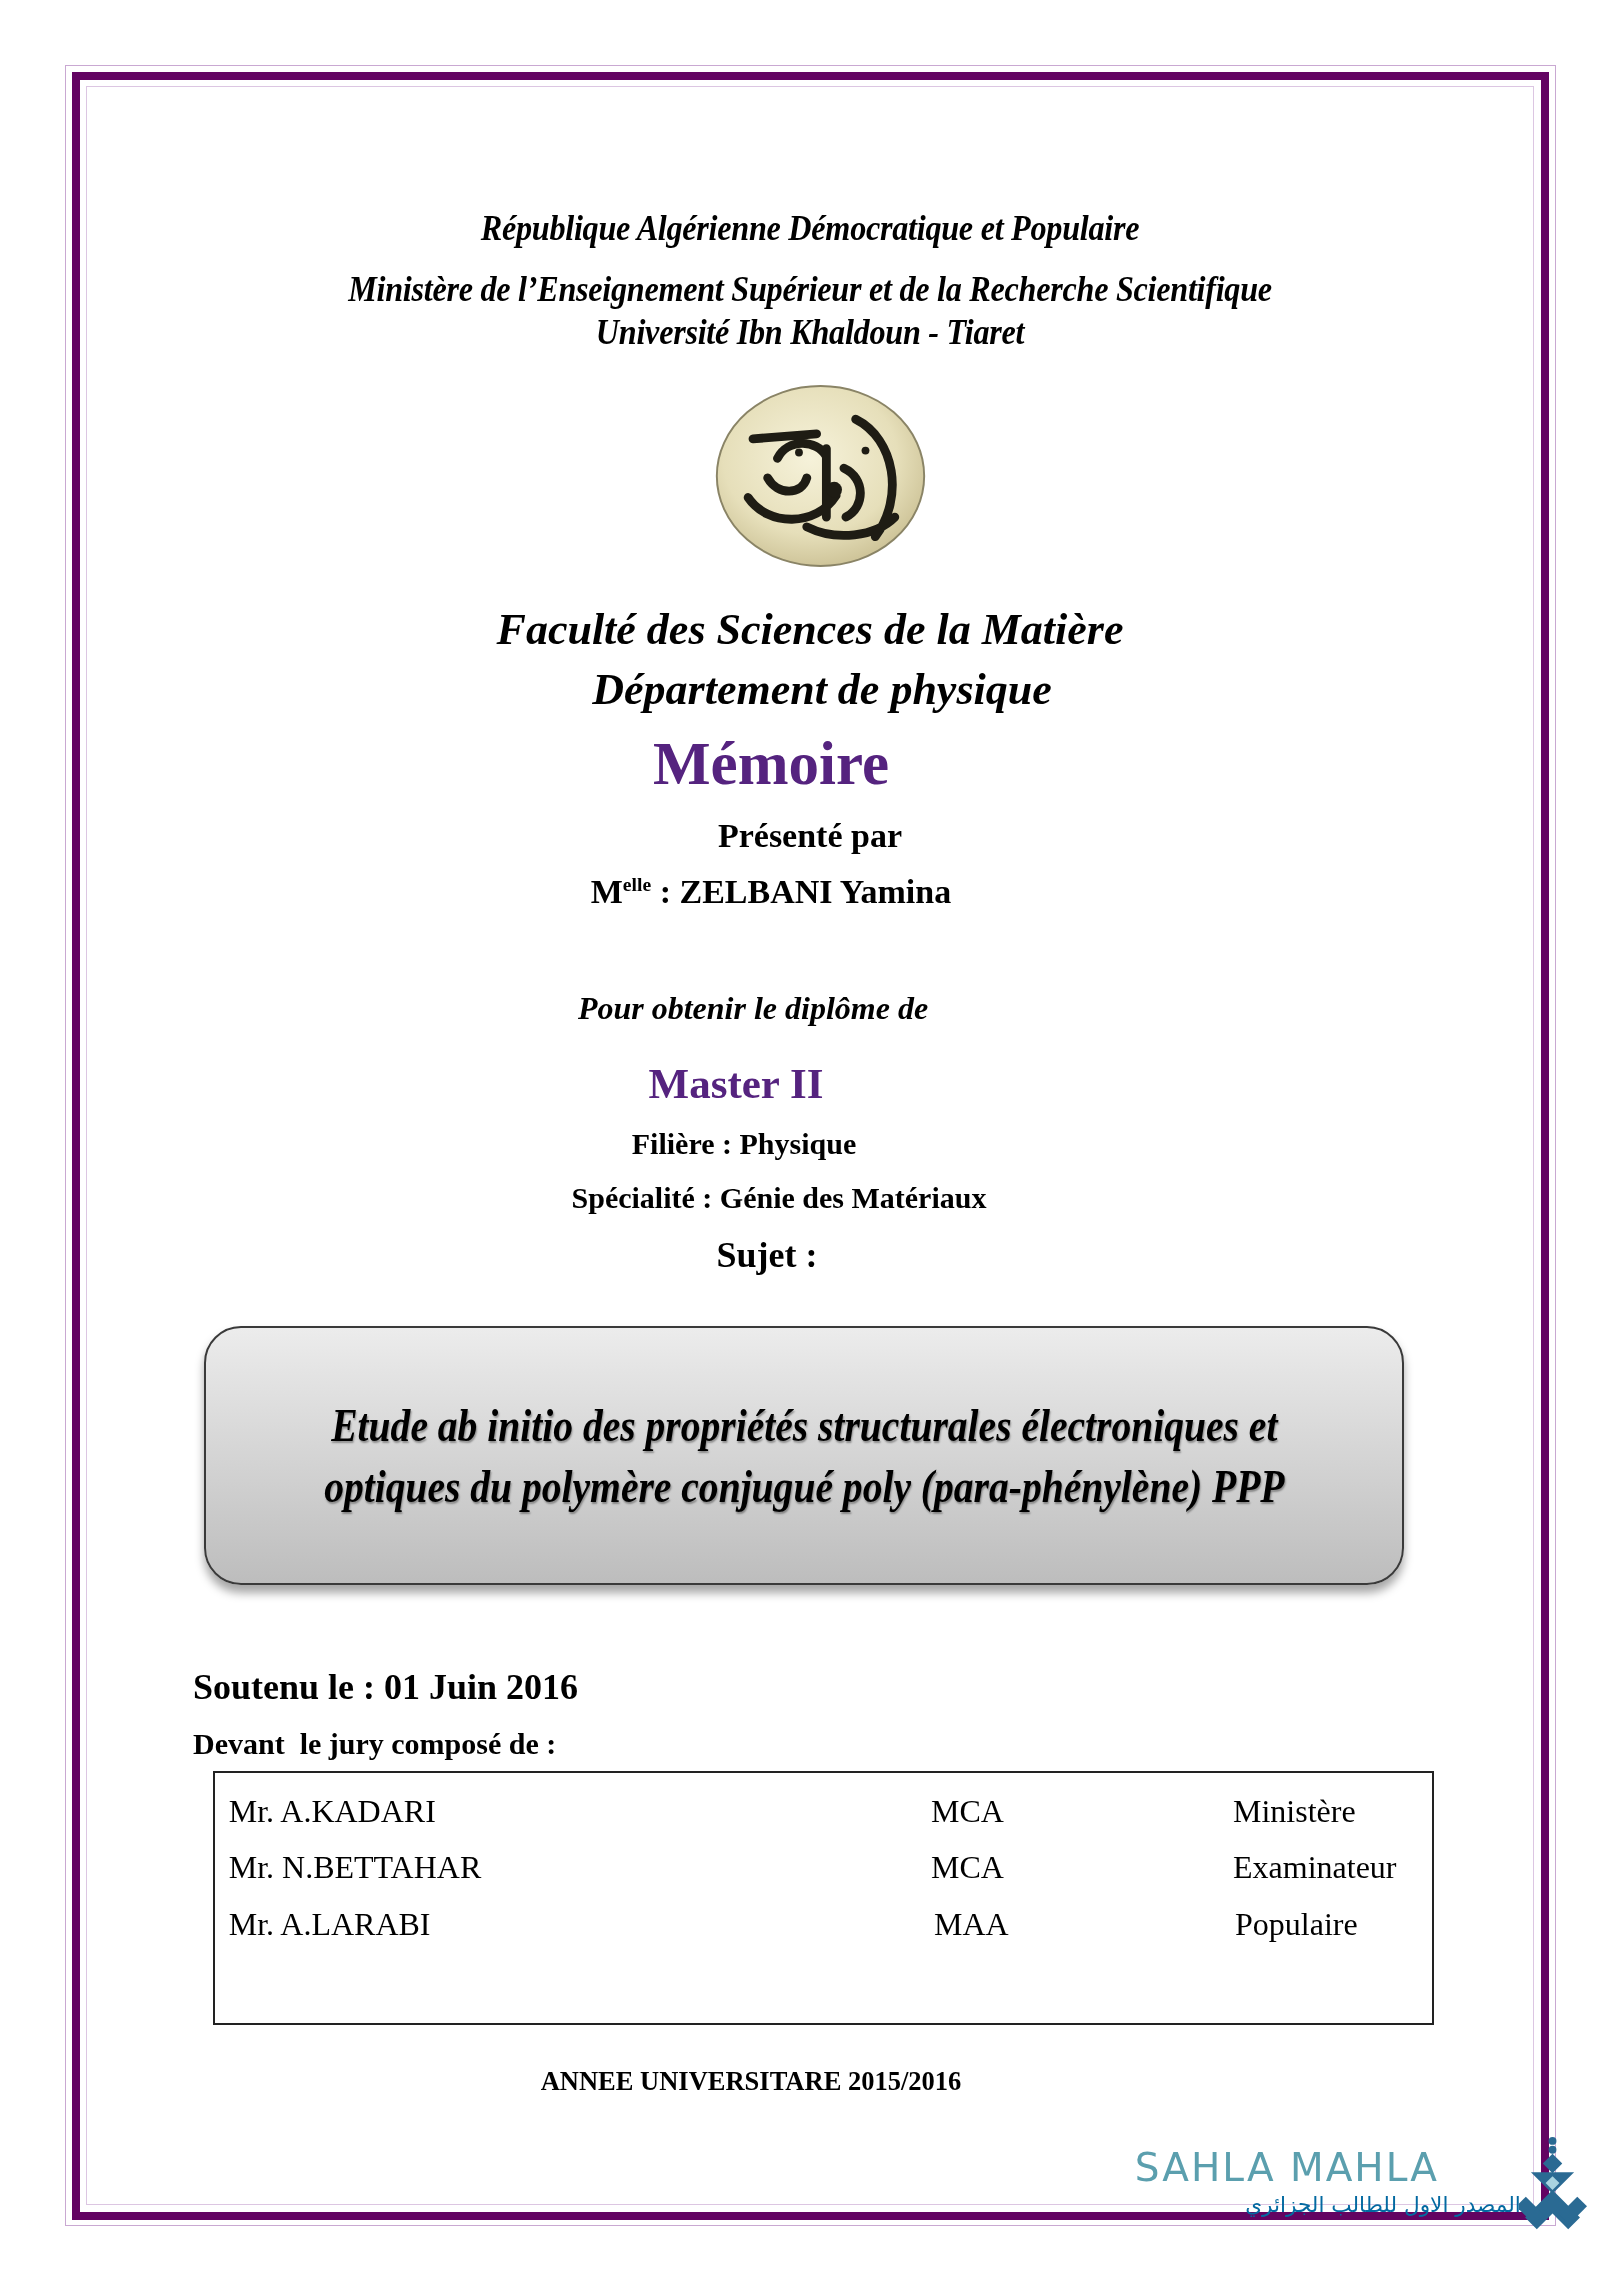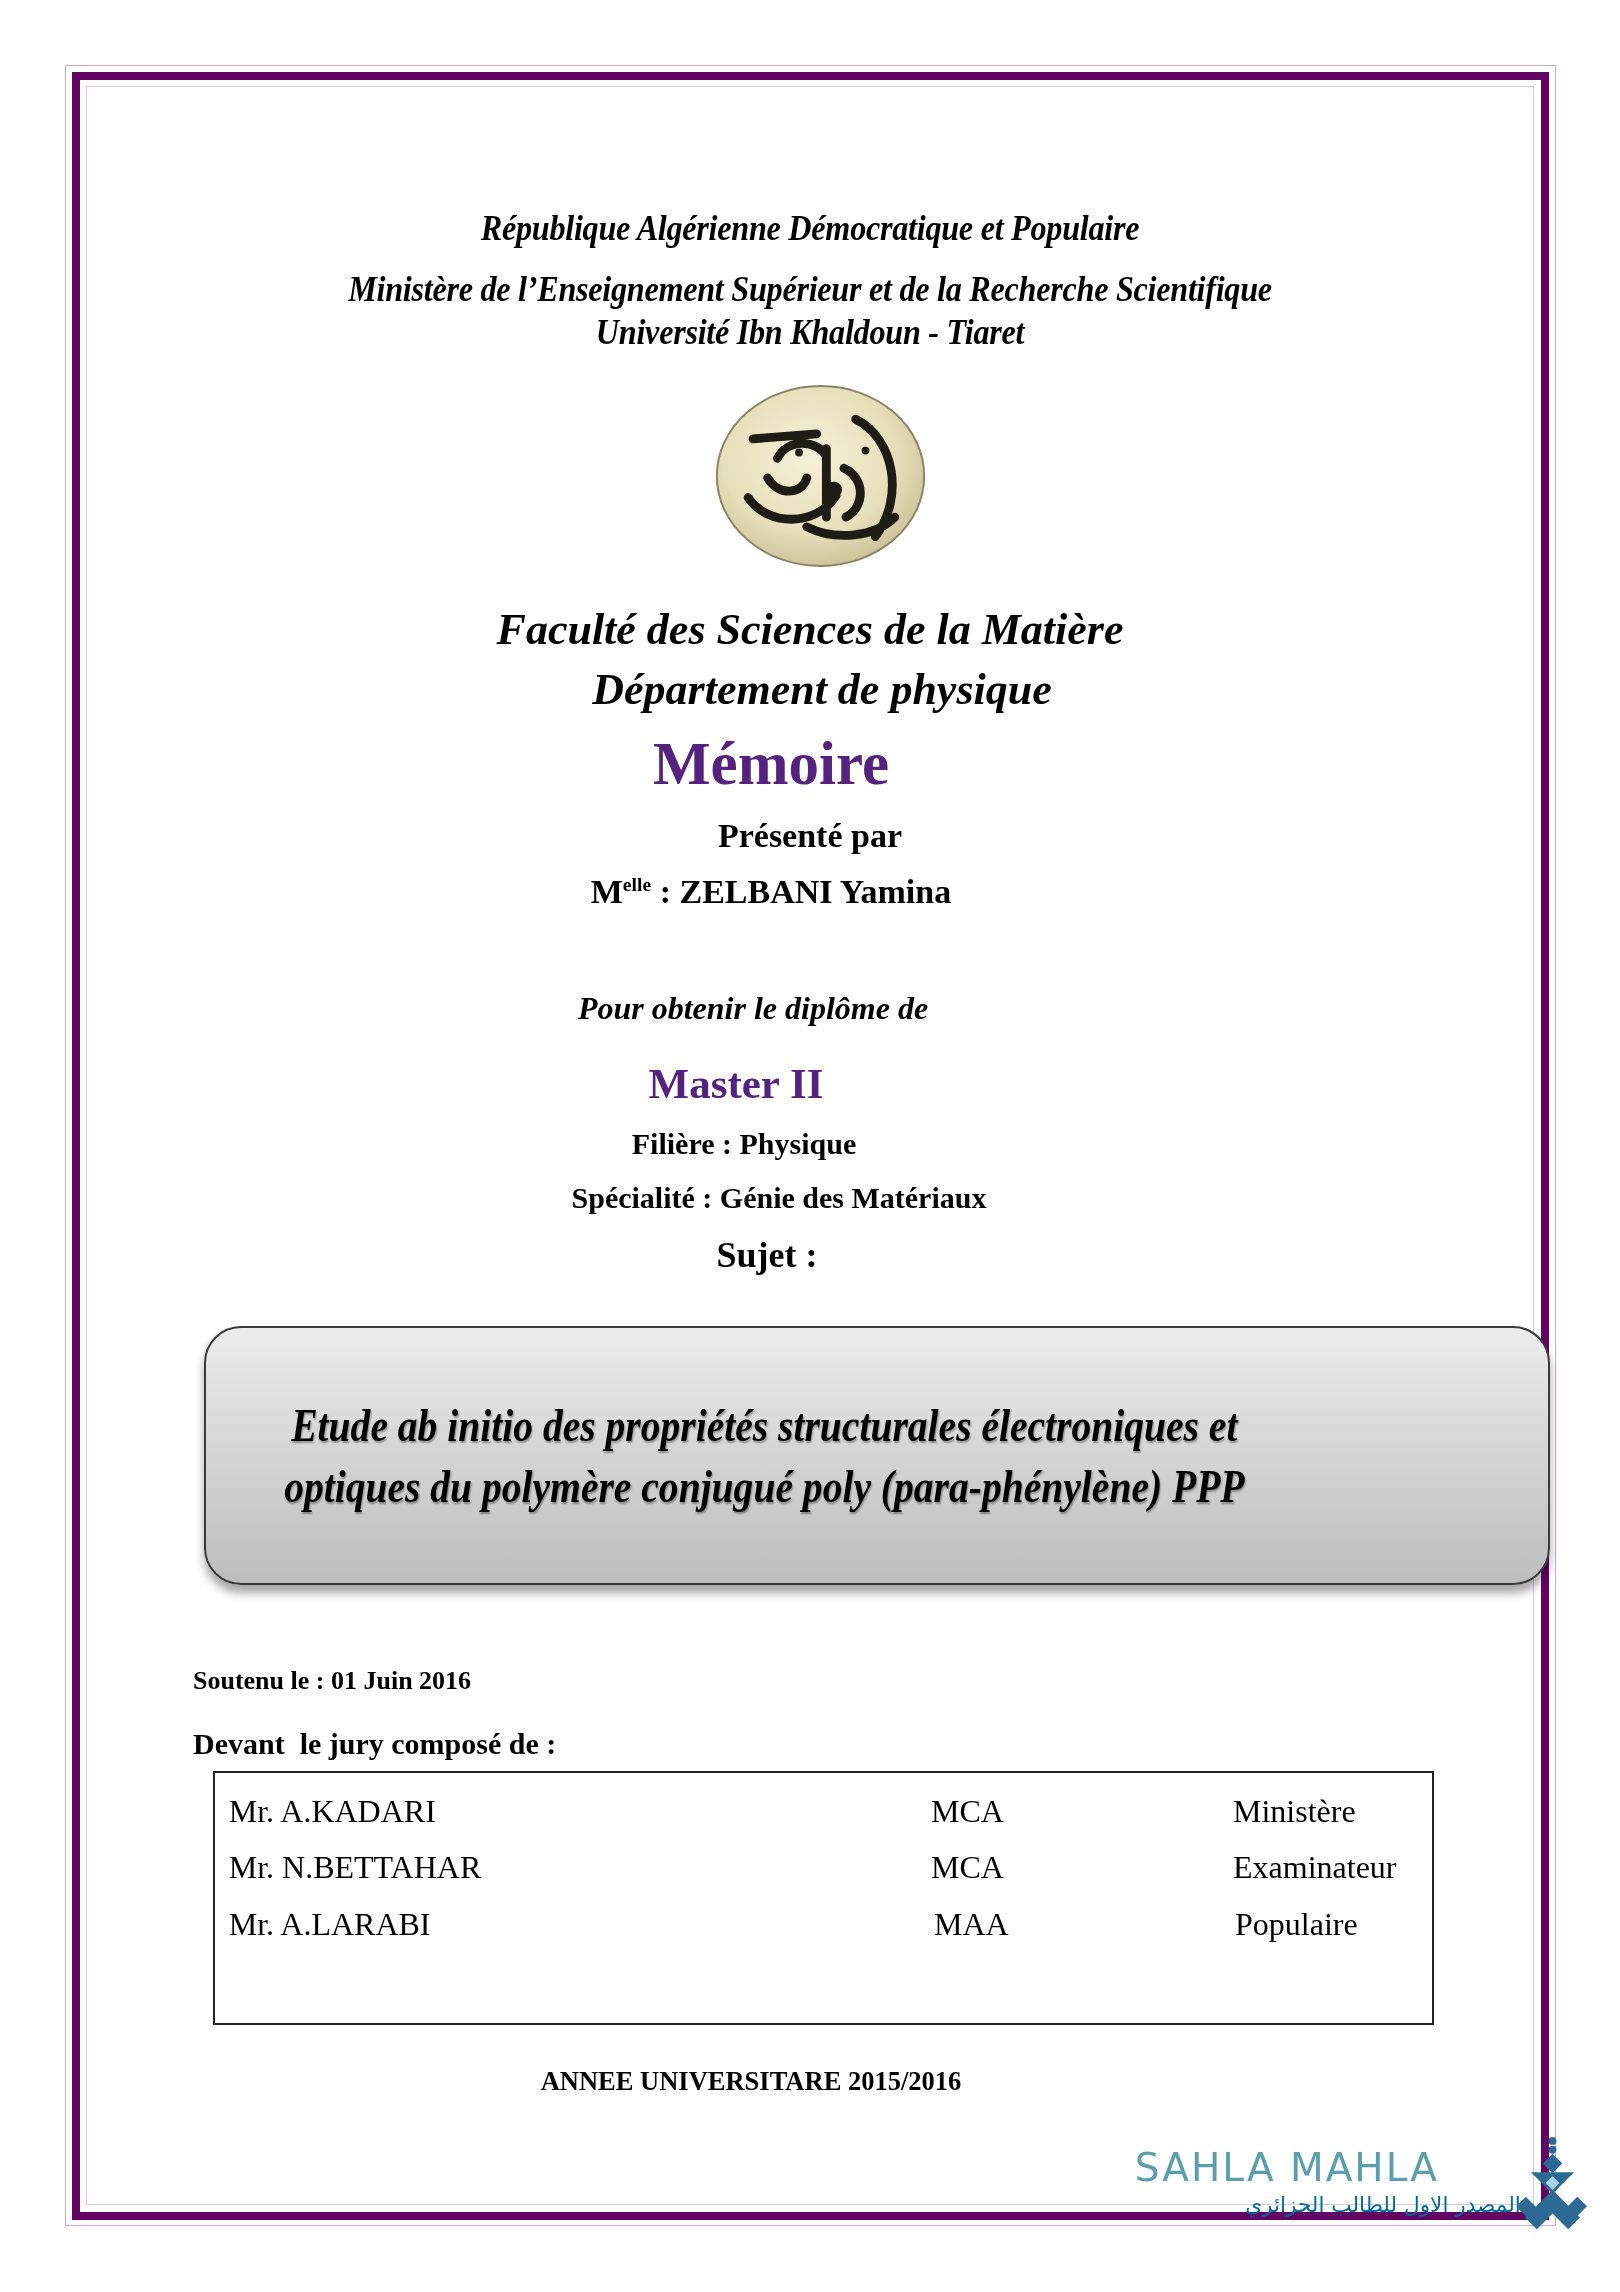--- a/index.html
+++ b/index.html
@@ -16,25 +16,25 @@
 
   .center-line { position: absolute; left: 0; width: 1620px; text-align: center; white-space: nowrap; }
   .hdr { font-style: italic; font-weight: bold; font-size: 35px; letter-spacing: -0.3px;
          transform: scaleX(0.92); transform-origin: center; }
   .fac { font-style: italic; font-weight: bold; font-size: 44px; }
   .purple { color: #55237f; font-weight: bold; }
   .bold { font-weight: bold; }
 
   .logo-univ { position: absolute; left: 709px; top: 380px; width: 223px; height: 190px; }
 
-  .subject-box { position: absolute; left: 204px; top: 1326px; width: 1346px; height: 259px;
+  .subject-box { position: absolute; left: 204px; top: 1326px; width: 1200px; height: 259px;
                  border: 2px solid #3a3a3a; border-radius: 37px; box-sizing: border-box;
                  background: linear-gradient(#ececec, #bdbdbd);
                  box-shadow: 0 7.8px 9.8px rgba(0,0,0,0.35);
-                 display: flex; align-items: center; }
+                 display: flex; align-items: center; justify-content: center; }
   .subject-text { font-style: italic; font-weight: bold; font-size: 46px; line-height: 61px;
                   text-align: center; transform: scaleX(0.86); white-space: nowrap;
                   text-shadow: 1px 2px 2px rgba(0,0,0,0.35); }
 
   .jury-box { position: absolute; left: 213px; top: 1771px; width: 1221px; height: 254px;
               border: 2px solid #222; box-sizing: border-box; }
   .jury-row { position: absolute; left: 0; width: 100%; height: 39px; font-size: 32px; }
   .jury-row span { position: absolute; top: 0; white-space: nowrap; }
   .jc-name { left: 13.7px; }
   .jc-grade { left: 716px; }
@@ -89,21 +89,21 @@
 <div class="center-line bold" style="top:1181px; font-size:30px; left:-31px;">Spécialité : Génie des Matériaux</div>
 <div class="center-line bold" style="top:1234px; font-size:36px; left:-43px;">Sujet :</div>
 
 <div class="subject-box">
   <div class="subject-text">
     <div>Etude ab initio des propriétés structurales électroniques et</div>
     <div>optiques du polymère conjugué poly (para-phénylène) PPP</div>
   </div>
 </div>
 
-<div class="abs bold" style="left:193px; top:1666px; font-size:26px; white-space:nowrap;">Soutenu le : 01 Juin 2016</div>
+<div class="abs bold" style="left:193px; top:1666px; font-size:36px; white-space:nowrap;">Soutenu le : 01 Juin 2016</div>
 <div class="abs bold" style="left:193px; top:1727px; font-size:30px; white-space:pre;">Devant  le jury composé de :</div>
 
 <div class="jury-box">
   <div class="jury-row" style="top:19.6px;">
     <span class="jc-name">Mr. A.KADARI</span>
     <span class="jc-grade">MCA</span>
     <span class="jc-role">Ministère</span>
   </div>
   <div class="jury-row" style="top:76px;">
     <span class="jc-name">Mr. N.BETTAHAR</span>

